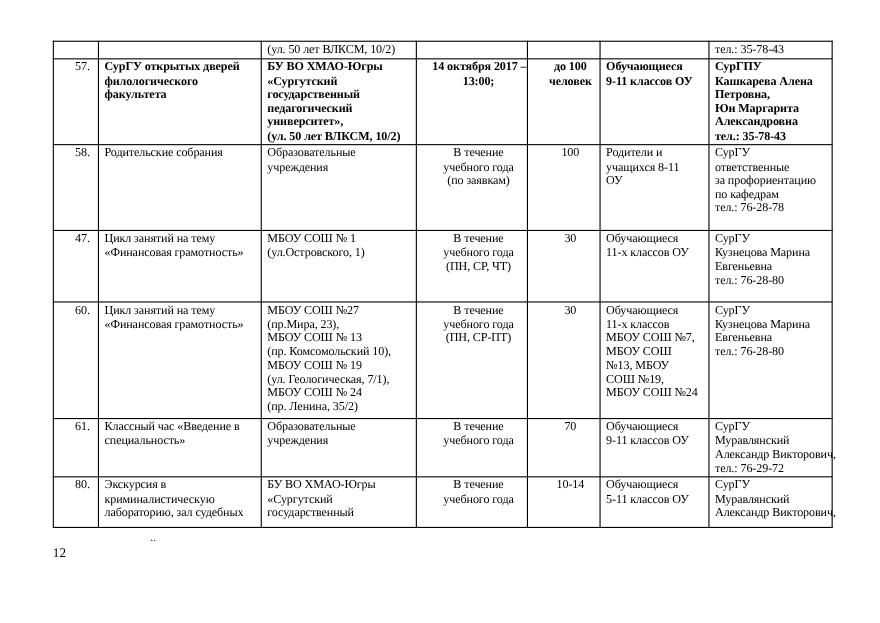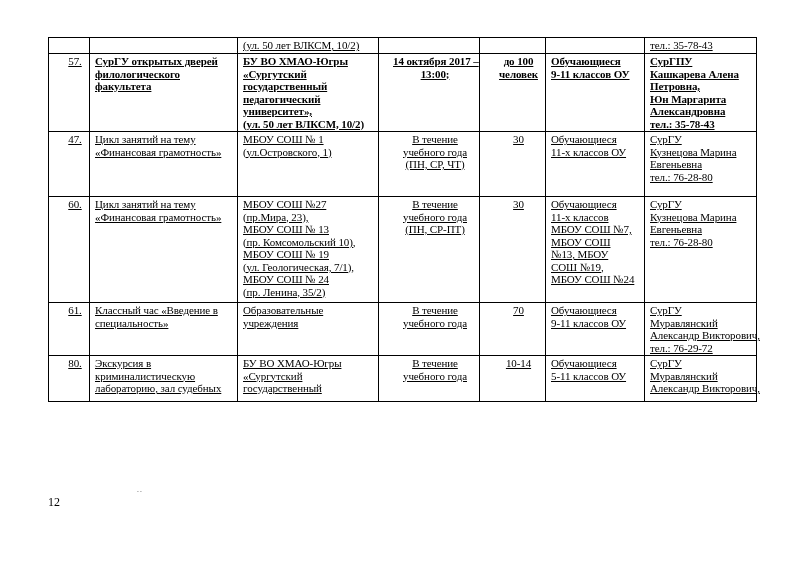--- a/index.html
+++ b/index.html
@@ -15,21 +15,20 @@
     color: #000;
     overflow: hidden;
   }
   table.sched {
     position: absolute;
     left: 48px;
     top: 37px;
     width: 708px;
     border-collapse: collapse;
     table-layout: fixed;
-    text-decoration: underline;
   }
   table.sched td {
     border: 1px solid #000;
     vertical-align: top;
     padding: 1px 2px 1px 5px;
     font-size: 11px;
     line-height: 12.5px;
     letter-spacing: -0.1px;
     white-space: pre;
     overflow: hidden;
@@ -109,20 +108,38 @@
 человек</td>
       <td>Обучающиеся
 9-11 классов ОУ</td>
       <td class="contact">СурГПУ
 Кашкарева Алена
 Петровна,
 Юн Маргарита
 Александровна
 тел.: 35-78-43</td>
     </tr>
+    <tr style="height:78px">
+      <td class="c num">58.</td>
+      <td>Родительские собрания</td>
+      <td>Образовательные
+учреждения</td>
+      <td class="c">В течение
+учебного года
+(по заявкам)</td>
+      <td class="c">100</td>
+      <td>Родители и
+учащихся 8-11
+ОУ</td>
+      <td class="contact">СурГУ
+ответственные
+за профориентацию
+по кафедрам
+тел.: 76-28-78</td>
+    </tr>
     <tr style="height:65px">
       <td class="c num">47.</td>
       <td>Цикл занятий на тему
 «Финансовая грамотность»</td>
       <td>МБОУ СОШ № 1
 (ул.Островского, 1)</td>
       <td class="c">В течение
 учебного года
 (ПН, СР, ЧТ)</td>
       <td class="c">30</td>

